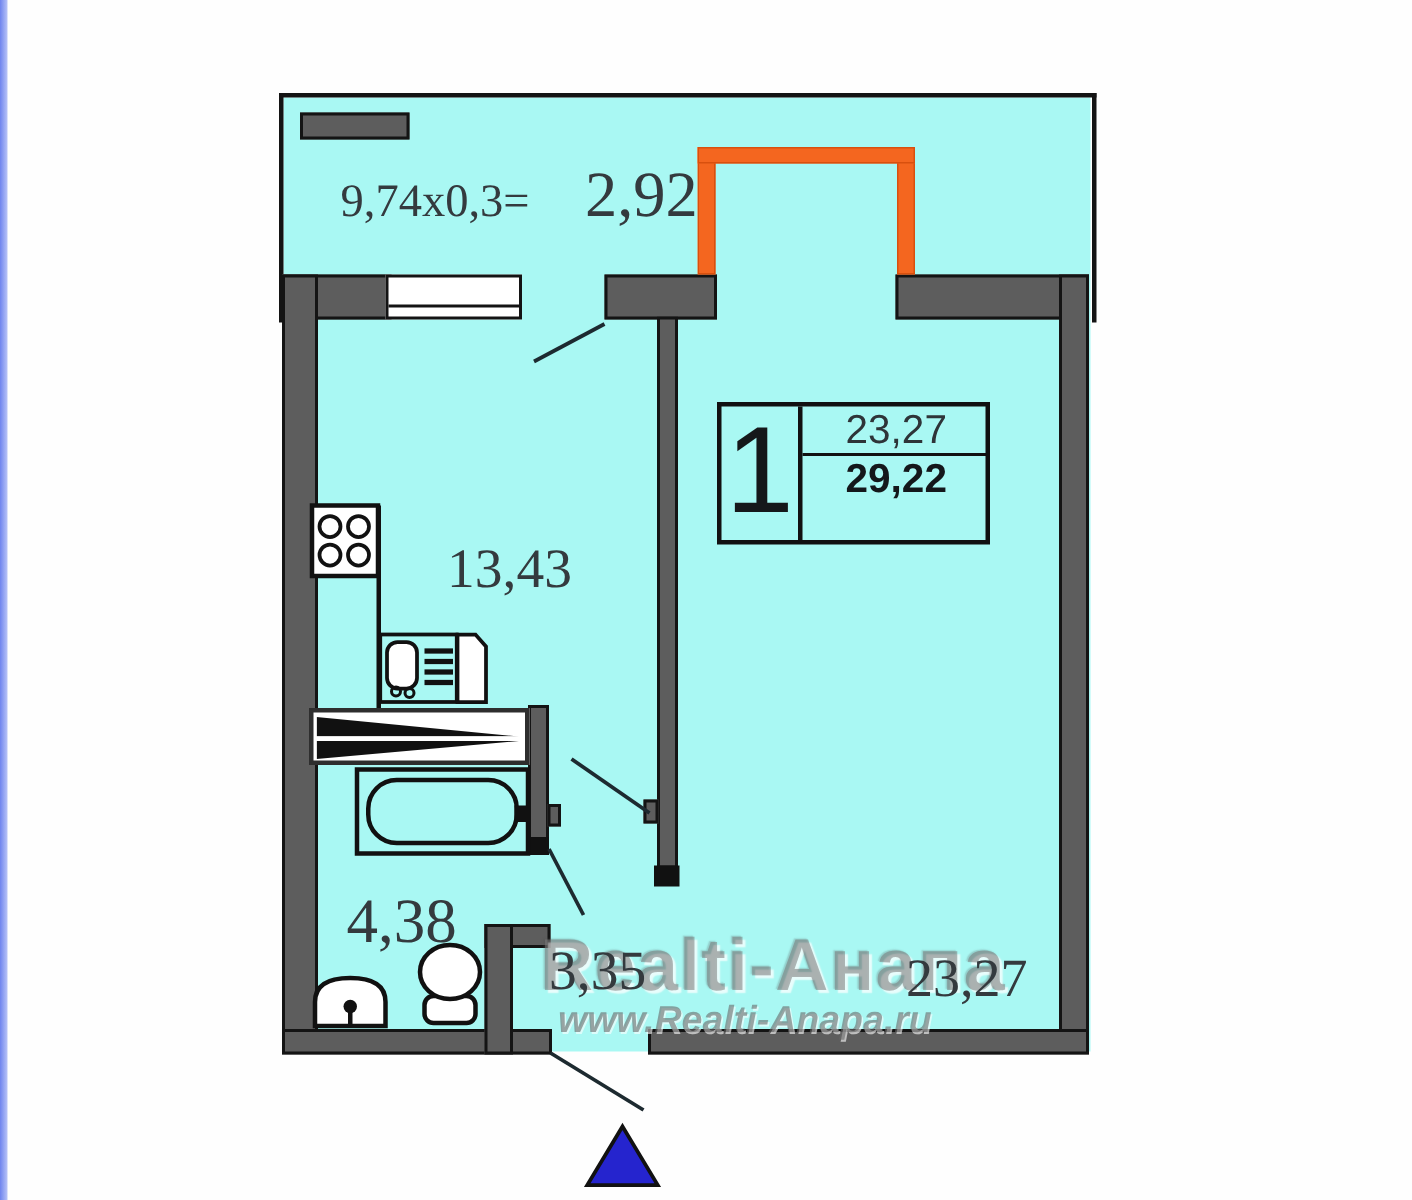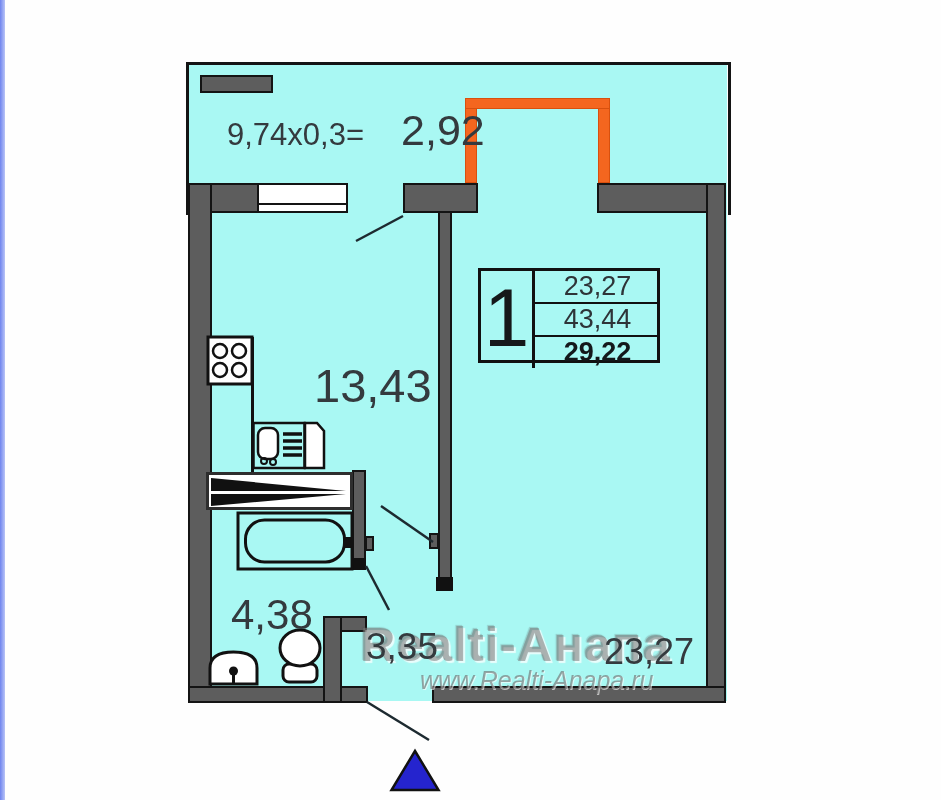--- a/index.html
+++ b/index.html
@@ -37,34 +37,34 @@
   .info-box{left:478px;top:268px;width:182px;height:95px;display:grid;
     grid-template-columns:54px 125px;grid-template-rows:1fr 1fr 1.08fr;
     border:3px solid #111;background:transparent;z-index:6;}
   .info-box .num{grid-row:1/4;grid-column:1;border-right:3px solid #111;
     display:flex;align-items:center;justify-content:center;
     font-size:82px;color:#15181a;line-height:1;padding-bottom:4px;}
   .info-box .cell{grid-column:2;display:flex;align-items:center;justify-content:center;
     font-size:27px;color:#2e3438;}
   .info-box .cell.b2{border-top:2px solid #111;}
   .info-box .cell.total{border-top:2px solid #111;font-weight:700;color:#14181b;}
-  .lbl{position:absolute;color:var(--label_ink);z-index:7;white-space:nowrap;}
+  .lbl{position:absolute;color:var(--label_ink);z-index:7;white-space:nowrap;font-family:Liberation Serif, serif;}
   .balcony-lbl{left:227px;top:106px;display:flex;align-items:baseline;}
   .balcony-lbl .small{font-size:31px;}
   .balcony-lbl .big{font-size:43px;margin-left:37px;}
-  .kitchen-lbl{left:314px;top:358px;font-size:47px;}
+  .kitchen-lbl{left:298px;top:358px;font-size:37px;}
   .bath-lbl{left:231px;top:591px;font-size:42px;}
   .hall-lbl{left:366px;top:626px;font-size:37px;}
   .living-lbl{left:604px;top:631px;font-size:36px;}
   .wm1{position:absolute;left:347px;top:616px;font-size:49px;font-weight:700;letter-spacing:1px;
     color:rgba(122,122,122,0.55);z-index:5;
     text-shadow:2px 2px 1px rgba(255,255,255,0.75),-1px -1px 1px rgba(80,80,80,0.25);white-space:nowrap;margin-left:13px;}
-  .wm2{position:absolute;left:372px;top:666px;font-size:25px;font-weight:400;font-style:italic;
+  .wm2{position:absolute;left:372px;top:666px;font-size:25px;font-weight:700;font-style:italic;
     color:rgba(105,105,105,0.6);z-index:5;
-    text-shadow:1px 1px 0 rgba(255,255,255,0.6);white-space:nowrap;margin-left:48px;}
+    text-shadow:1px 1px 0 rgba(255,255,255,0.6);white-space:nowrap;}
   svg.overlay{position:absolute;left:0;top:0;z-index:4;pointer-events:none;}
 </style>
 </head>
 <body>
 
 <div class="stage">
 
   <div class="abs edge-stripe"></div>
 
   <div class="abs room-fill"></div>
@@ -141,21 +141,20 @@
     <g>
       <rect x="283" y="664" width="34" height="18" rx="6" fill="#ffffff" stroke="#111" stroke-width="3"></rect>
       <ellipse cx="300" cy="648" rx="20" ry="18" fill="#ffffff" stroke="#111" stroke-width="3"></ellipse>
     </g>
     <polygon points="415,751 438.5,790 391.5,790" style="fill:var(--arrow_blue)" stroke="#111" stroke-width="2.5"></polygon>
   </svg>
 
   <div class="abs info-box">
     <div class="num">1</div>
     <div class="cell">23,27</div>
-    <div class="cell b2">43,44</div>
     <div class="cell total">29,22</div>
   </div>
 
   <div class="lbl balcony-lbl">
     <span class="small">9,74x0,3=</span>
     <span class="big">2,92</span>
   </div>
   <div class="lbl kitchen-lbl">13,43</div>
   <div class="lbl bath-lbl">4,38</div>
   <div class="lbl hall-lbl">3,35</div>

